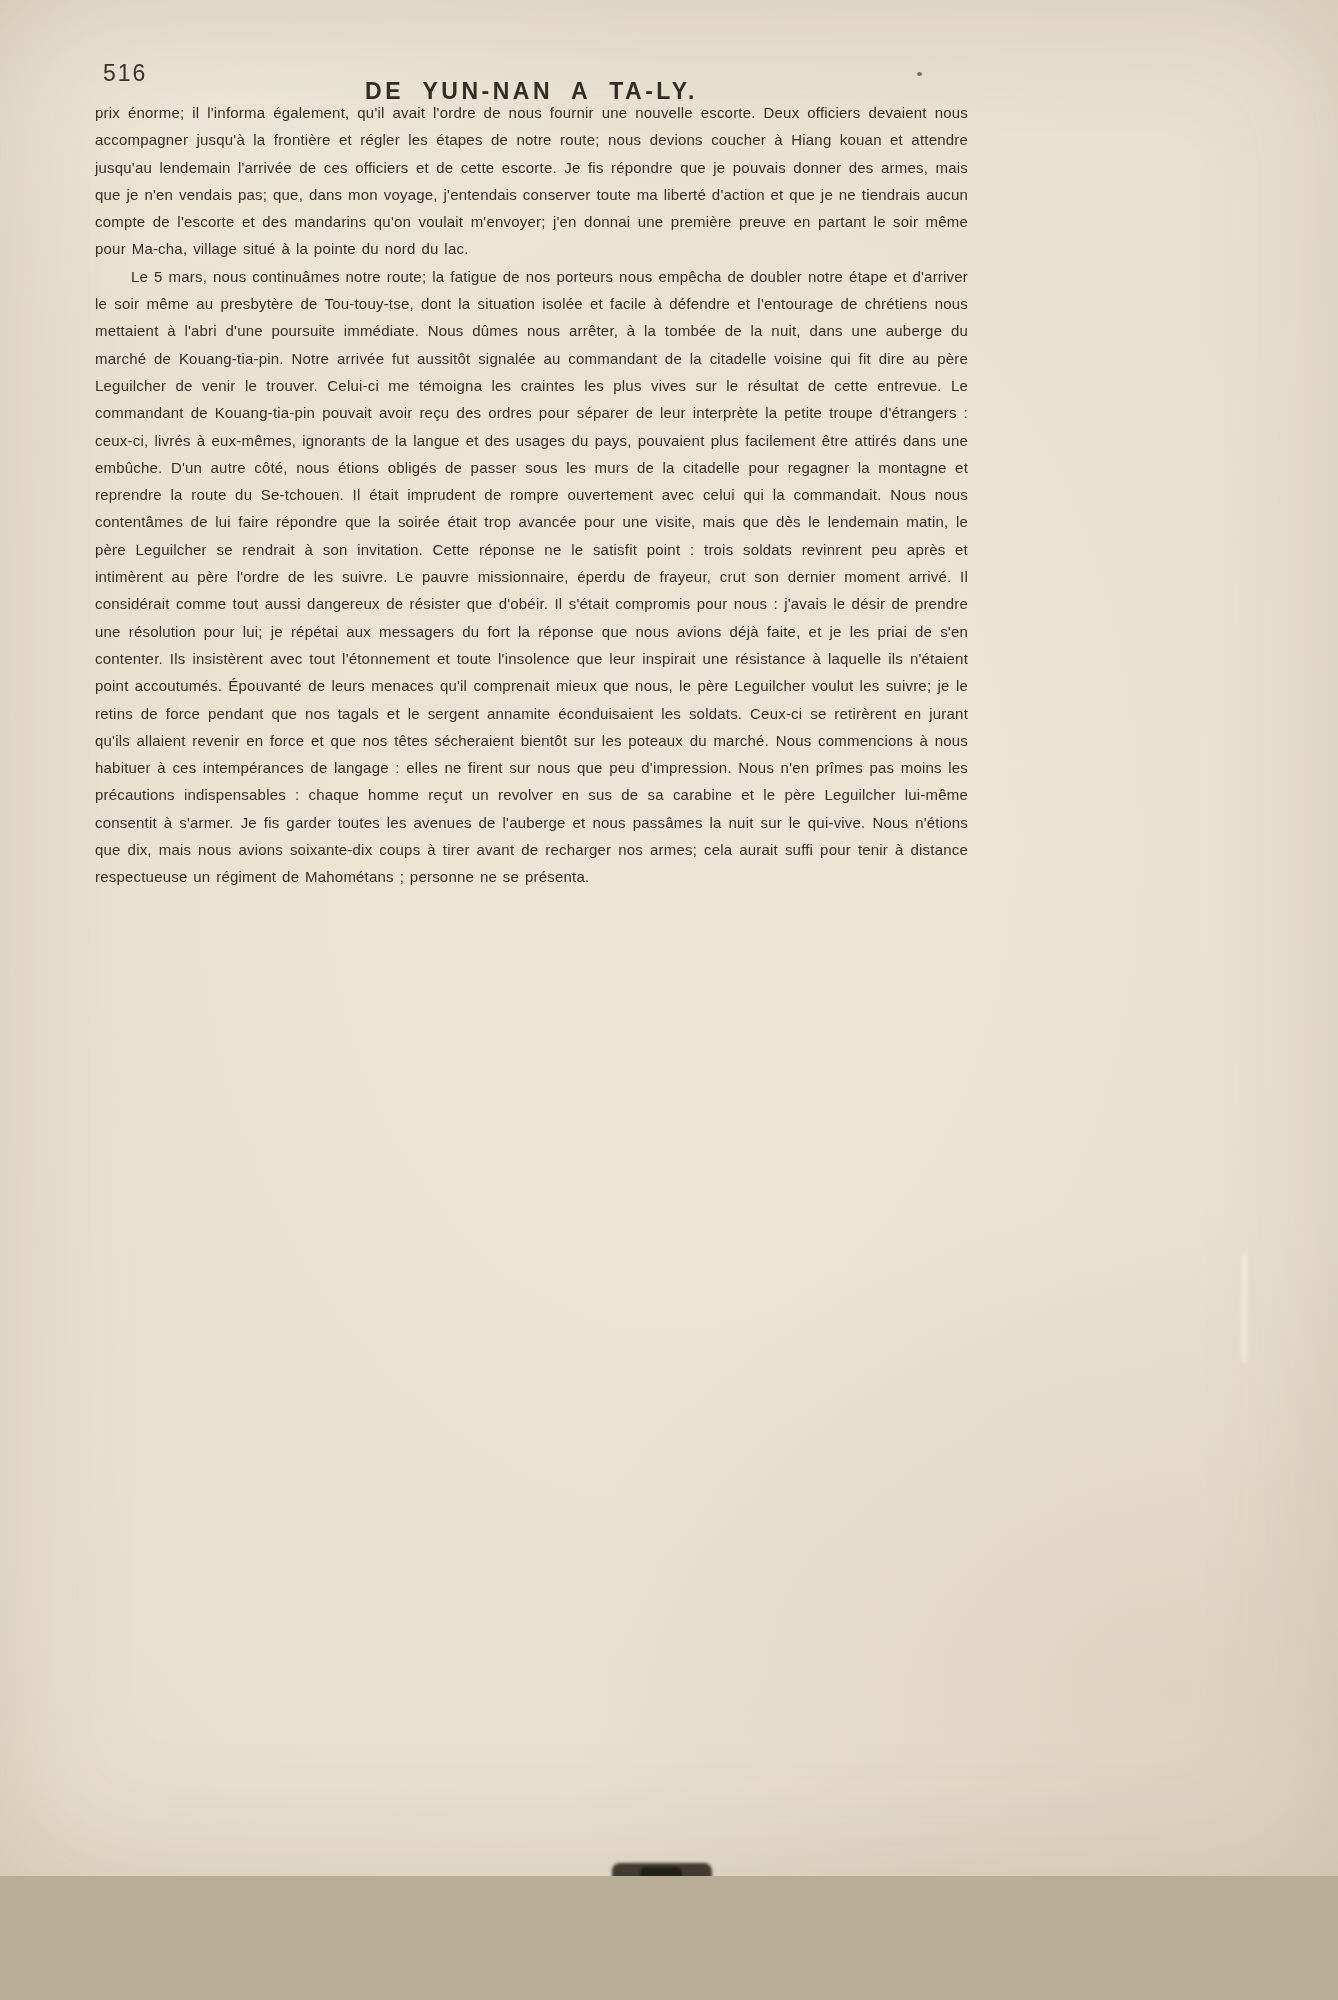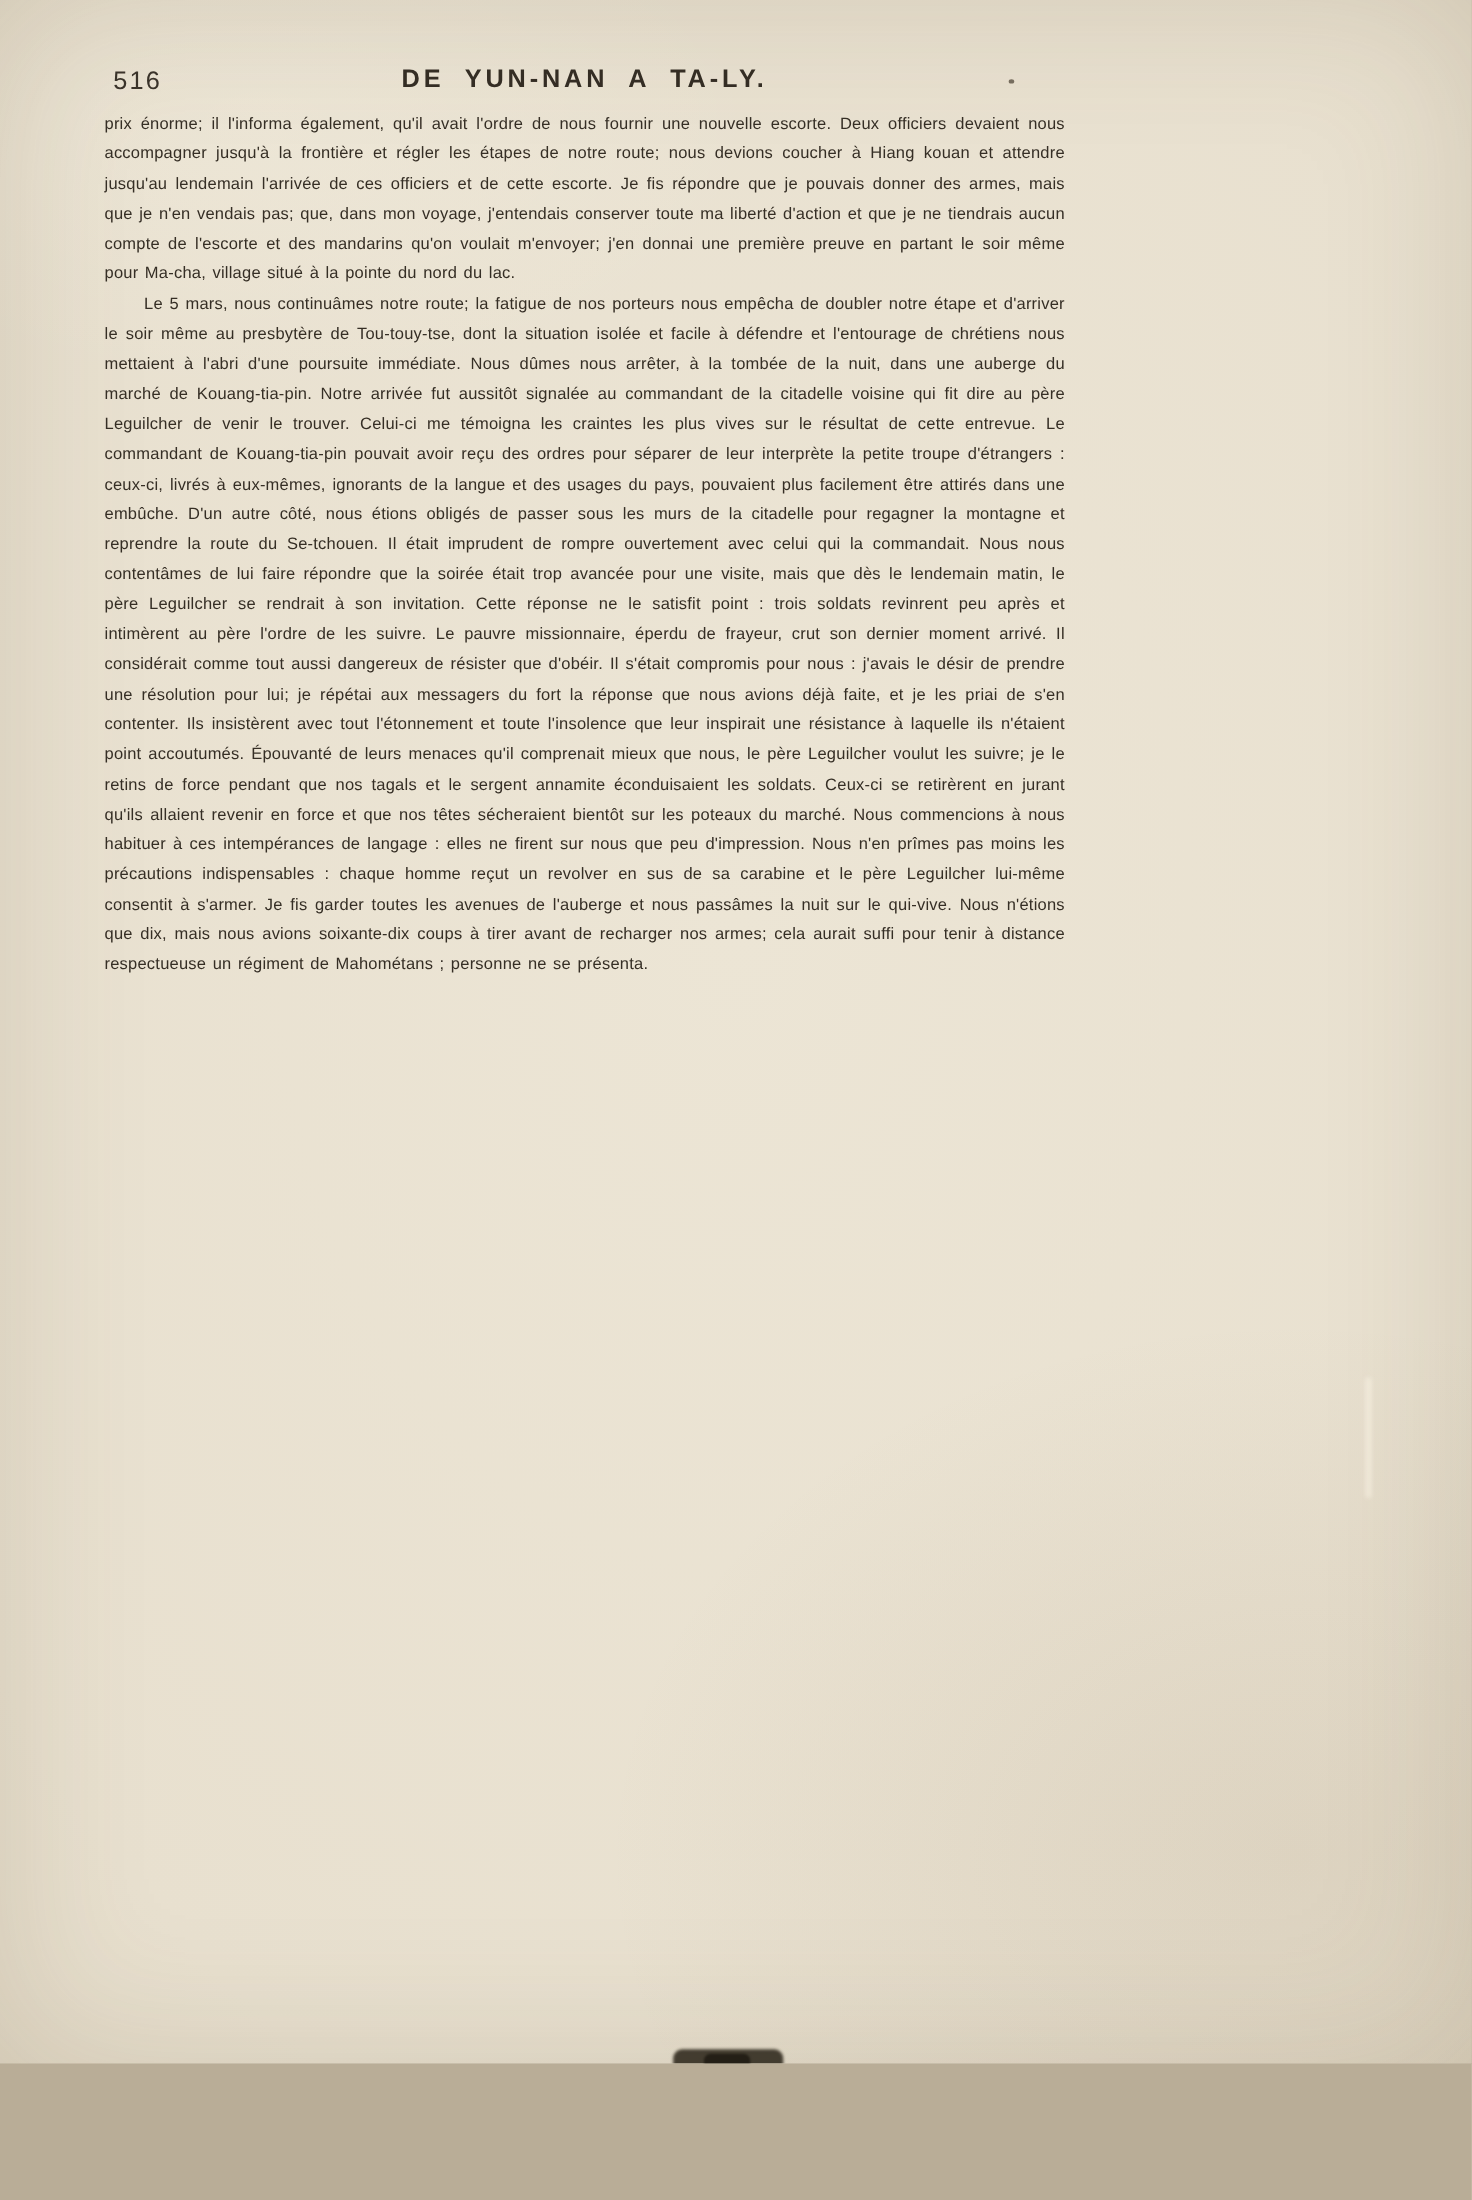--- a/index.html
+++ b/index.html
@@ -38,20 +38,21 @@
     letter-spacing: 2px;
   }
   .running-title {
     display: block;
     text-align: center;
     font-size: 23px;
     font-weight: 700;
     letter-spacing: 3.5px;
     word-spacing: 9px;
     color: #342d24;
+    margin-top: 20px;
   }
   .ink-dot {
     position: absolute;
     left: 822px;
     top: 14px;
     width: 5px;
     height: 4px;
     background: #5a5142;
     border-radius: 50%;
     opacity: 0.8;

